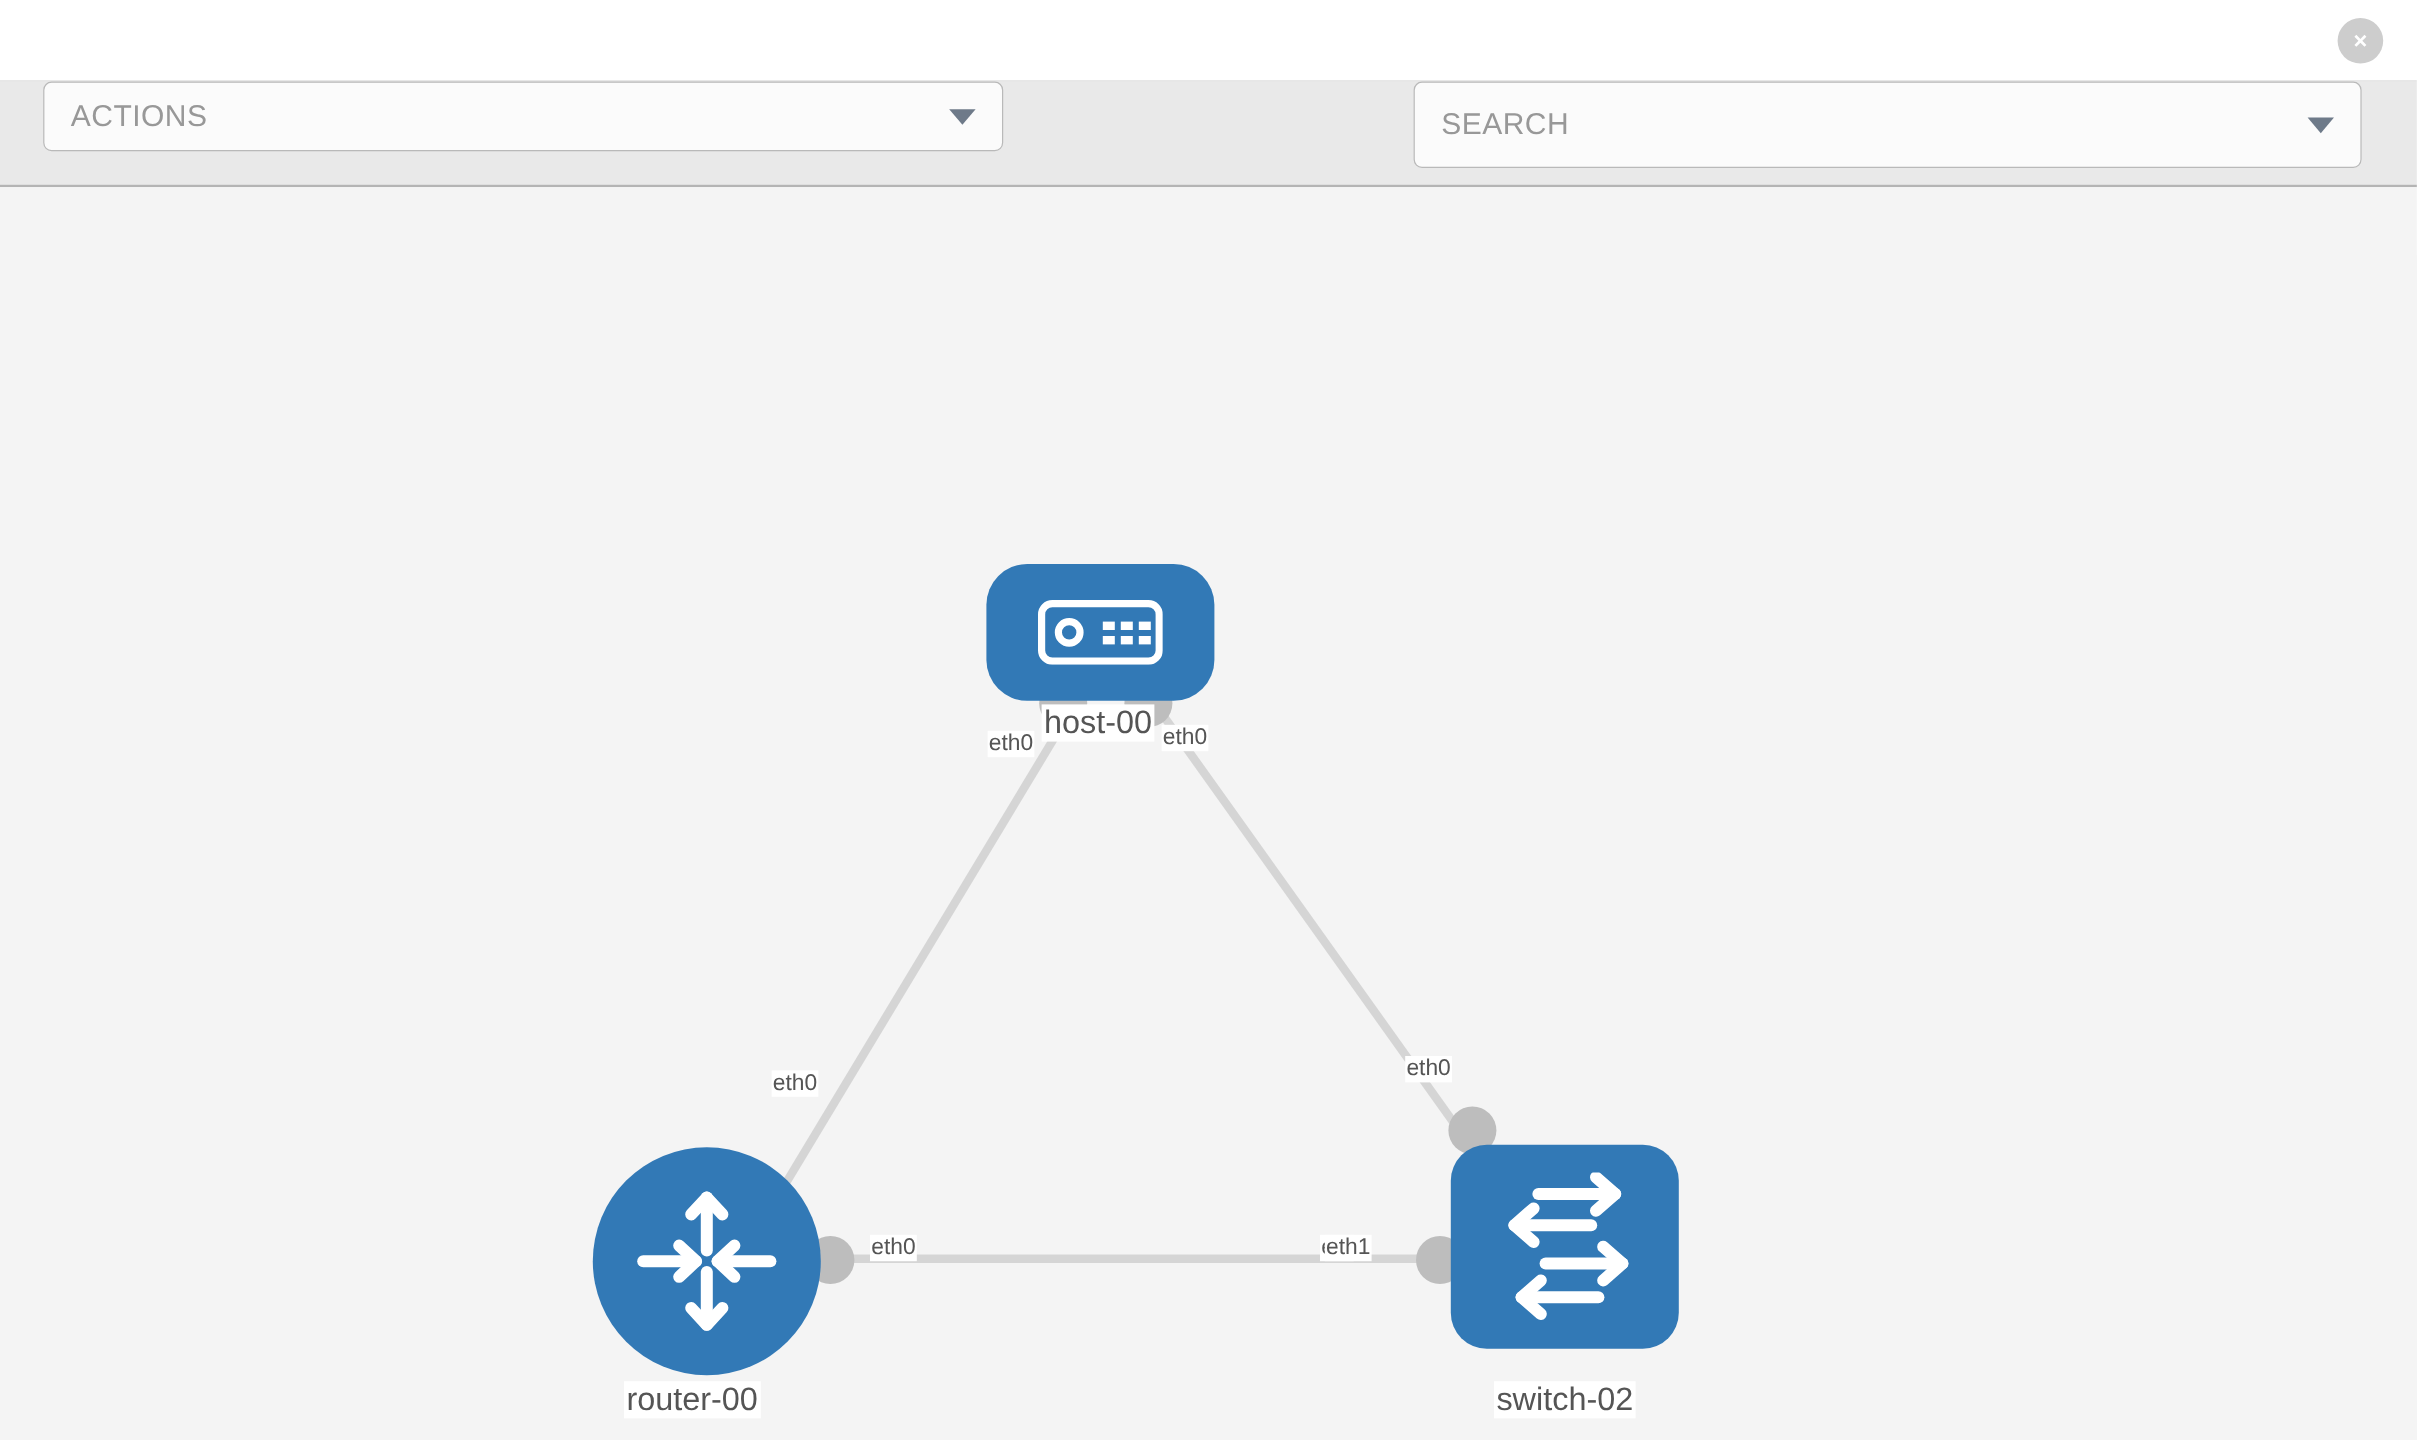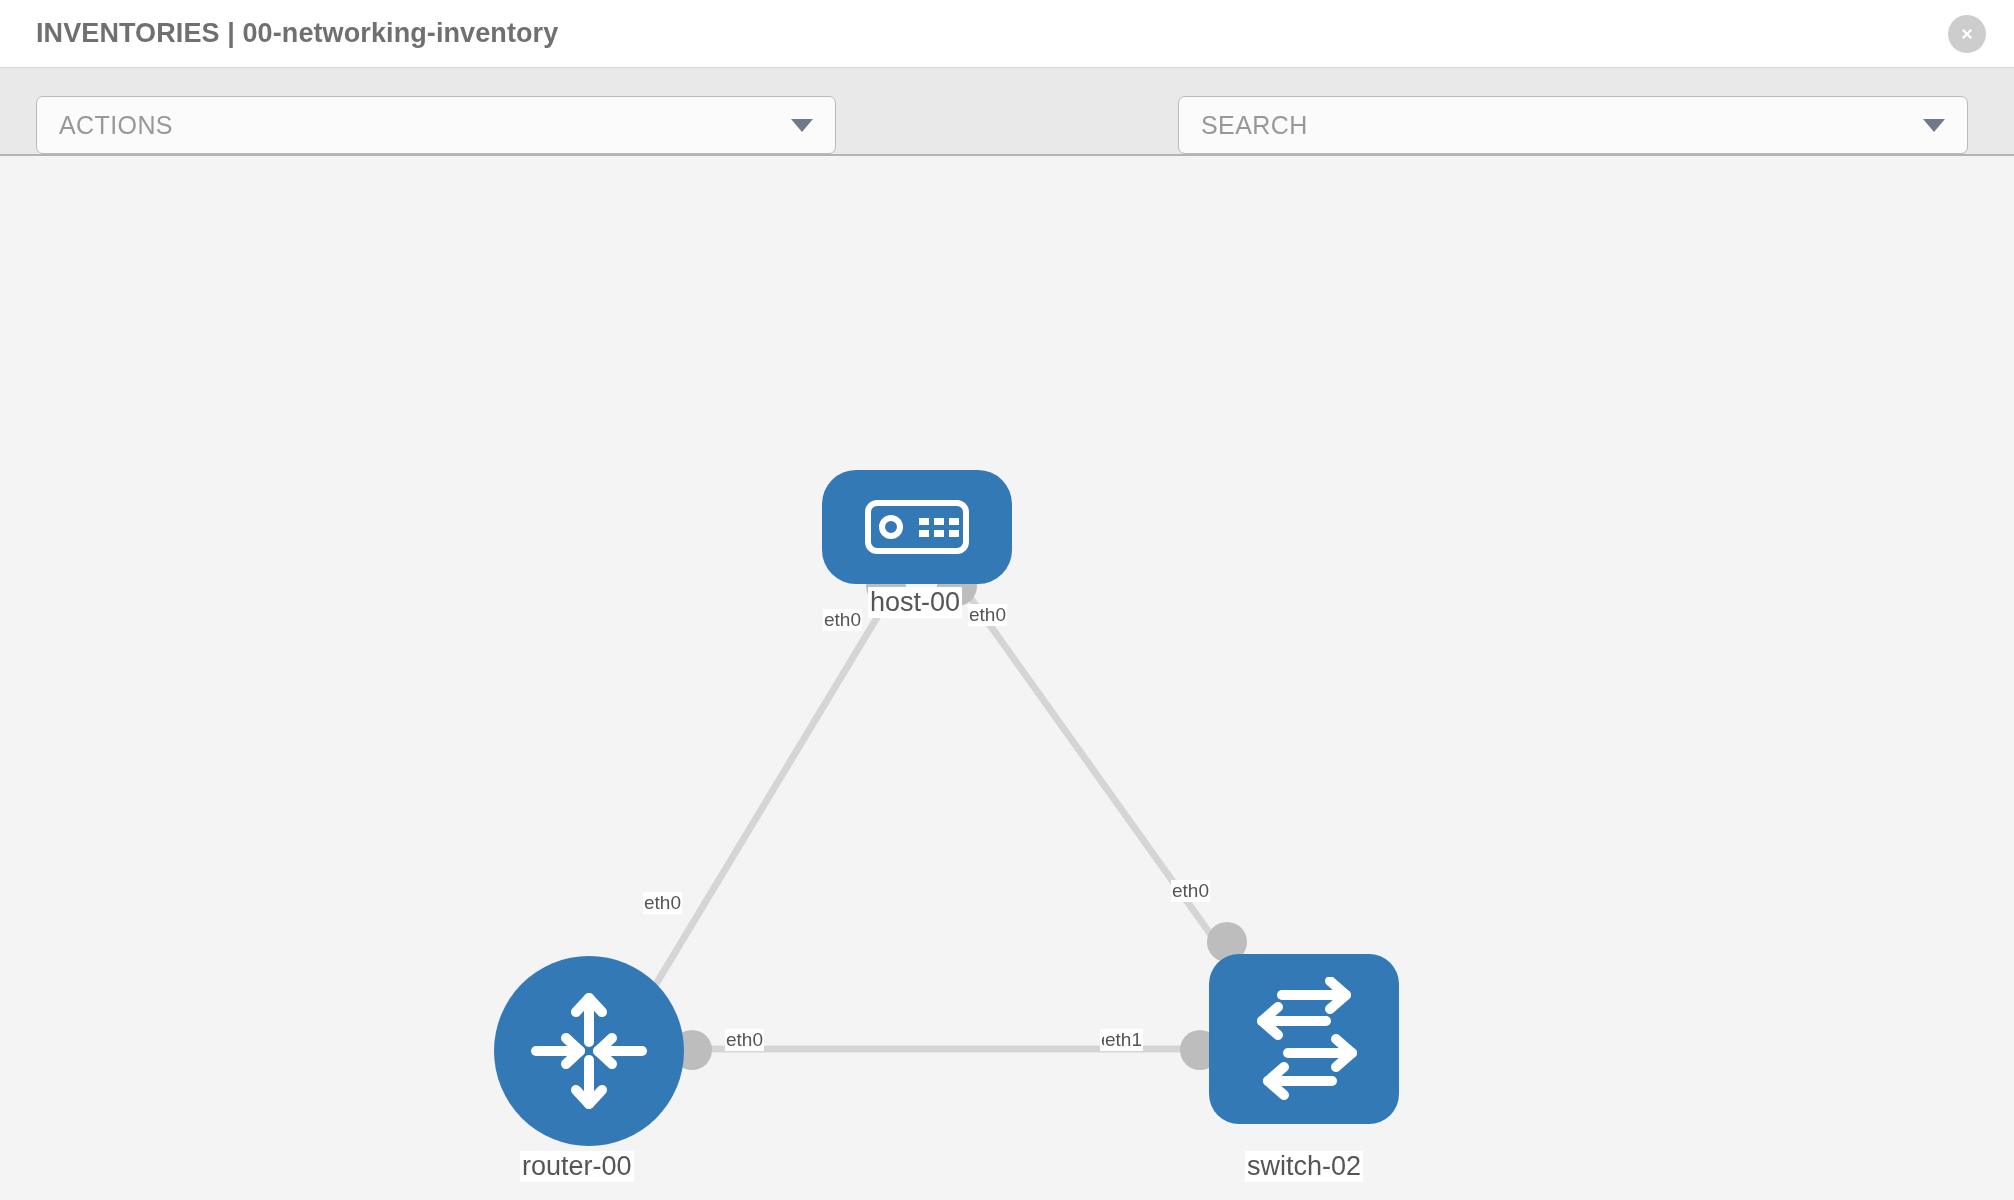--- a/index.html
+++ b/index.html
@@ -58,21 +58,21 @@
   }
   .close-btn svg { display:block; }
 
   
   .toolbar {
     height: 88px;
     flex: 0 0 88px;
     background: #e9e9e9;
     border-bottom: 2px solid #b4b4b4;
     display: flex;
-    align-items: flex-end;
+    align-items: flex-start;
     box-sizing: border-box;
     position: relative;
   }
   .select-box {
     margin-left: 36px;
     width: 800px;
     height: 58px;
     background: #fbfbfb;
     border: 1px solid #b9b9b9;
     border-radius: 7px;
@@ -98,21 +98,21 @@
     display: flex;
     align-items: center;
     gap: 34px;
     margin-left: 380px;
   }
   .tool-icon { cursor: pointer; display:block; }
   .search-box {
     position: absolute;
     left: 1178px;
     width: 790px;
-    height: 58px;
+    height: 72px;
     background: #fbfbfb;
     border: 1px solid #b9b9b9;
     border-radius: 7px;
     display: flex;
     align-items: center;
     justify-content: space-between;
     padding: 0 22px;
     box-sizing: border-box;
   }
   .search-box .sel-label {
@@ -198,21 +198,20 @@
   #conn-switch-up { left: 1207px; top: 766px; }
   #conn-host-left { left: 866px; top: 410px; }
   #conn-host-right{ left: 937px; top: 410px; }
 </style>
 </head>
 <body>
 
 <div id="app">
 
   <div class="header">
-    <div class="page-title">INVENTORIES | 00-networking-inventory</div>
     <div class="close-btn">
       <svg width="22" height="22" viewBox="0 0 22 22" aria-hidden="true">
         <path d="M6 7.6 L7.6 6 L11 9.4 L14.4 6 L16 7.6 L12.6 11 L16 14.4 L14.4 16 L11 12.6 L7.6 16 L6 14.4 L9.4 11 Z" fill="#ffffff"></path>
       </svg>
     </div>
   </div>
 
   <div class="toolbar">
 
     <div class="select-box">

